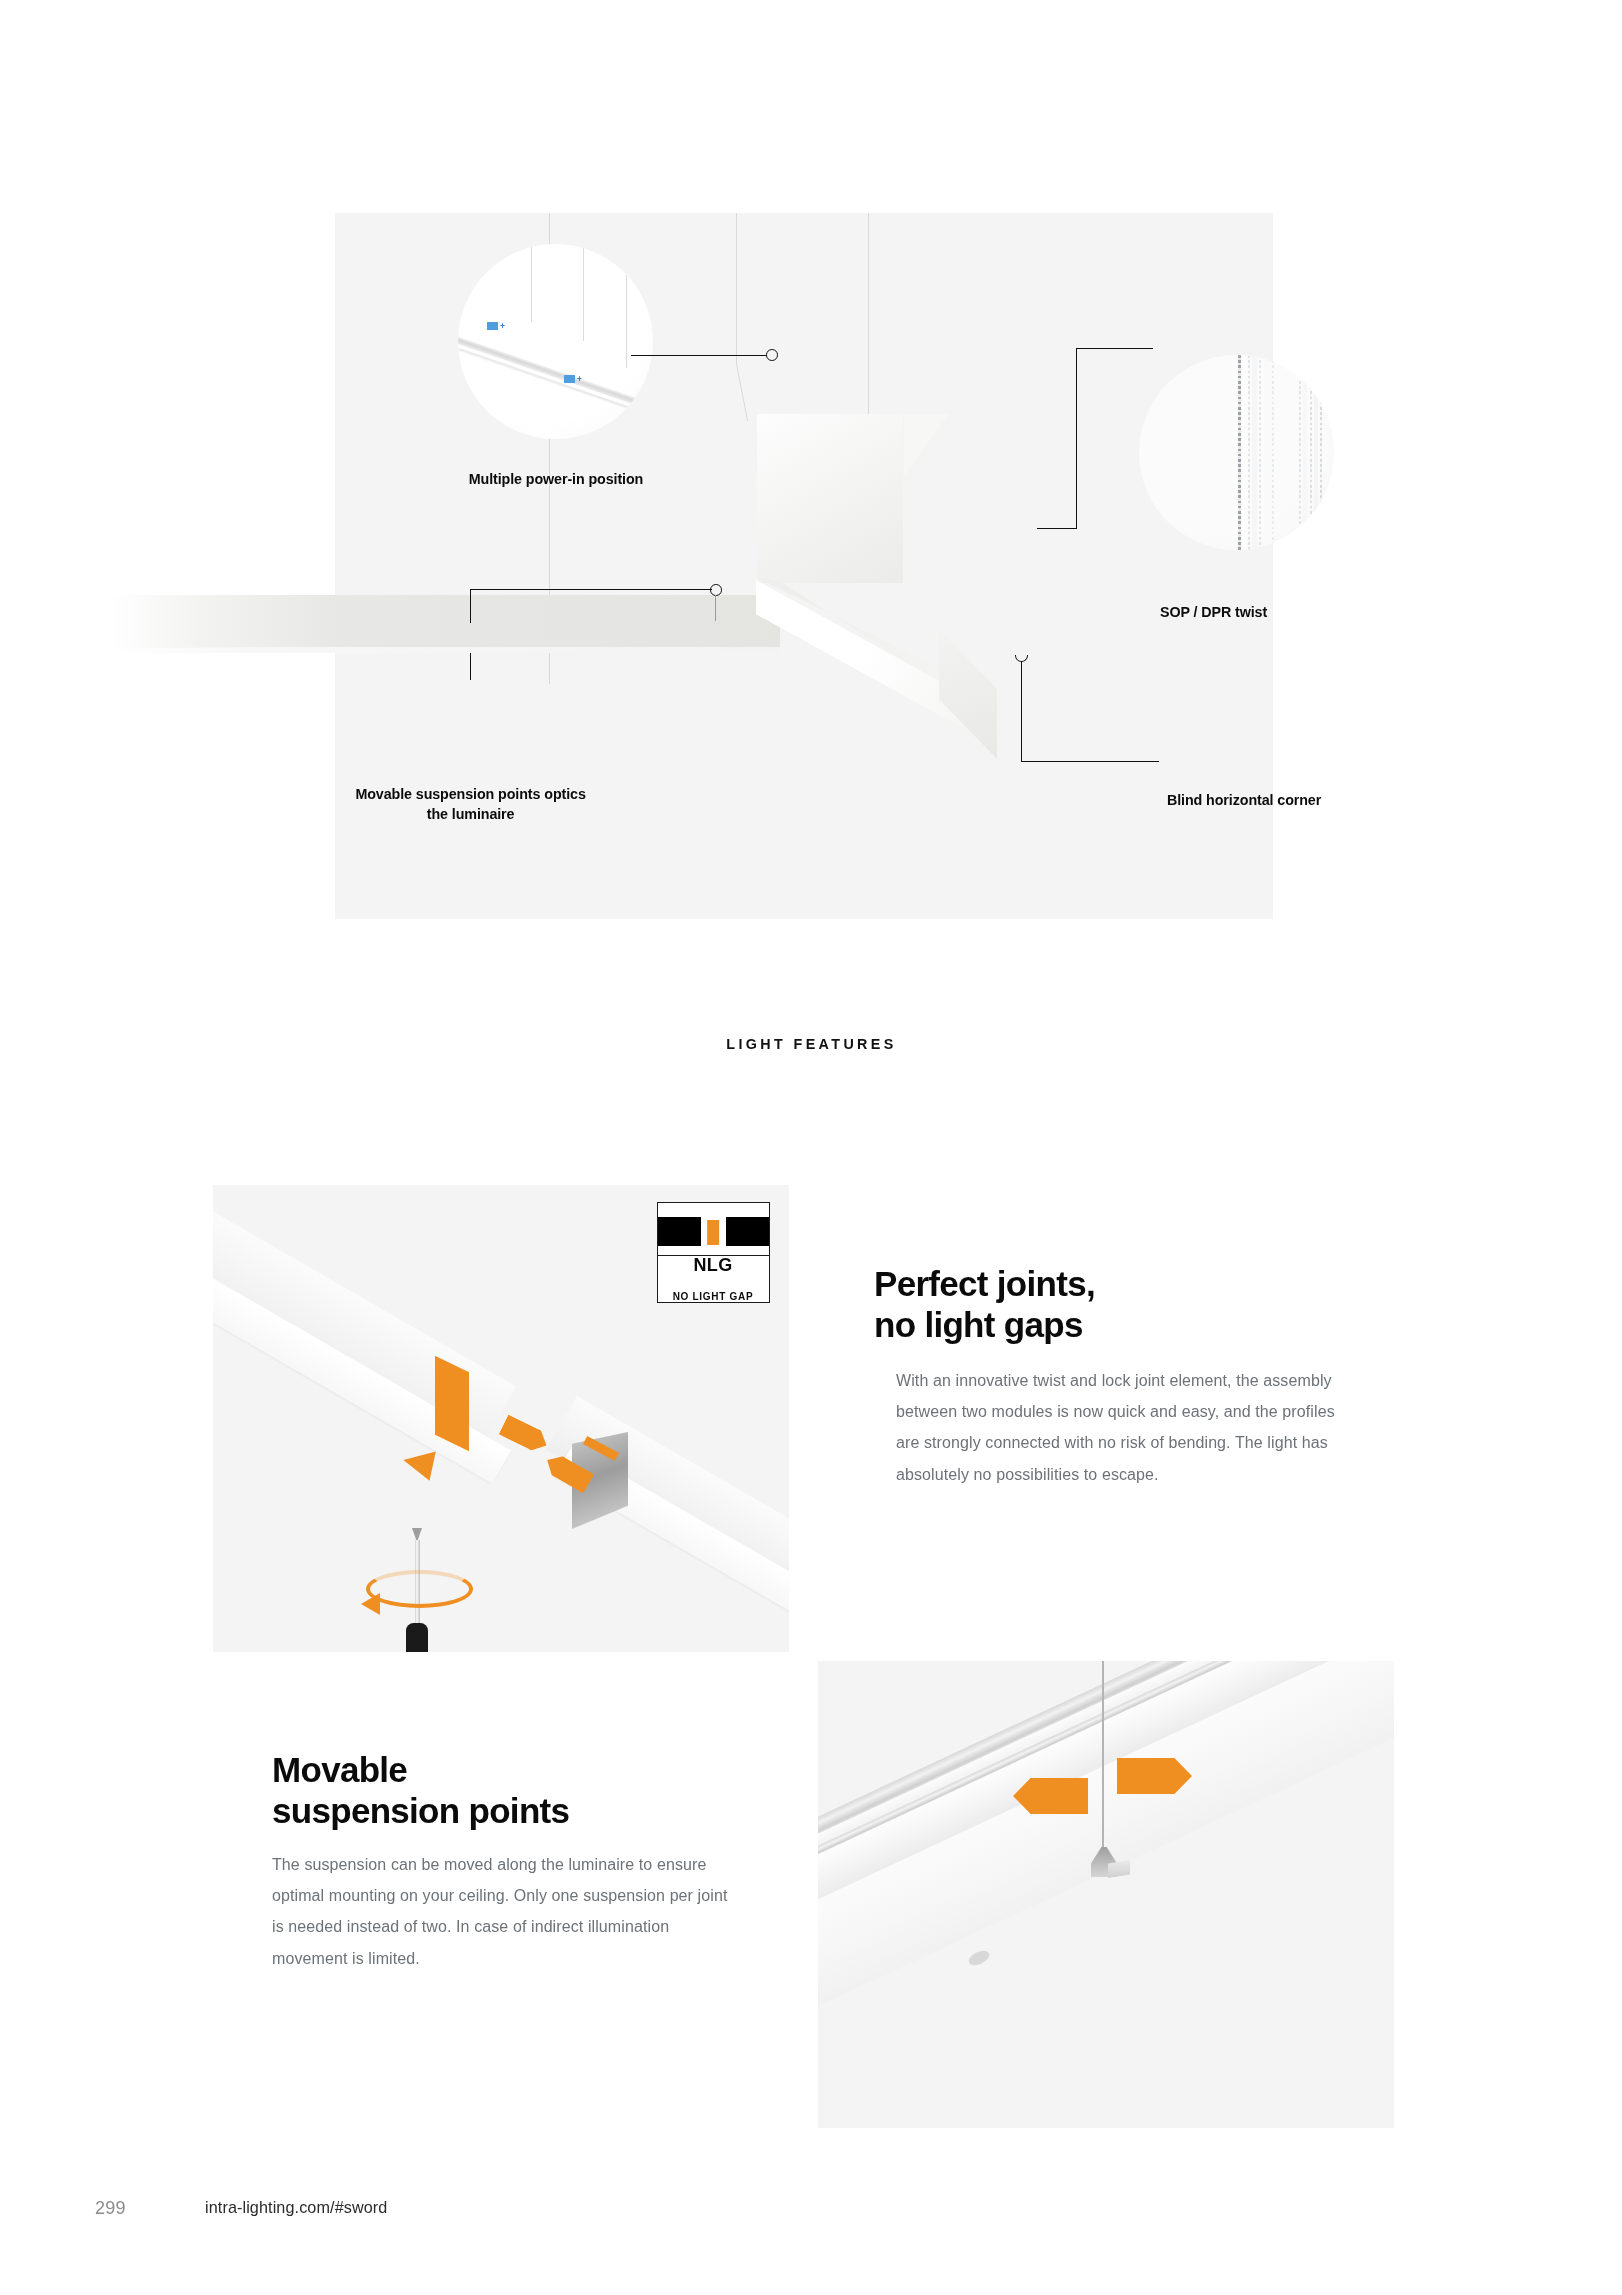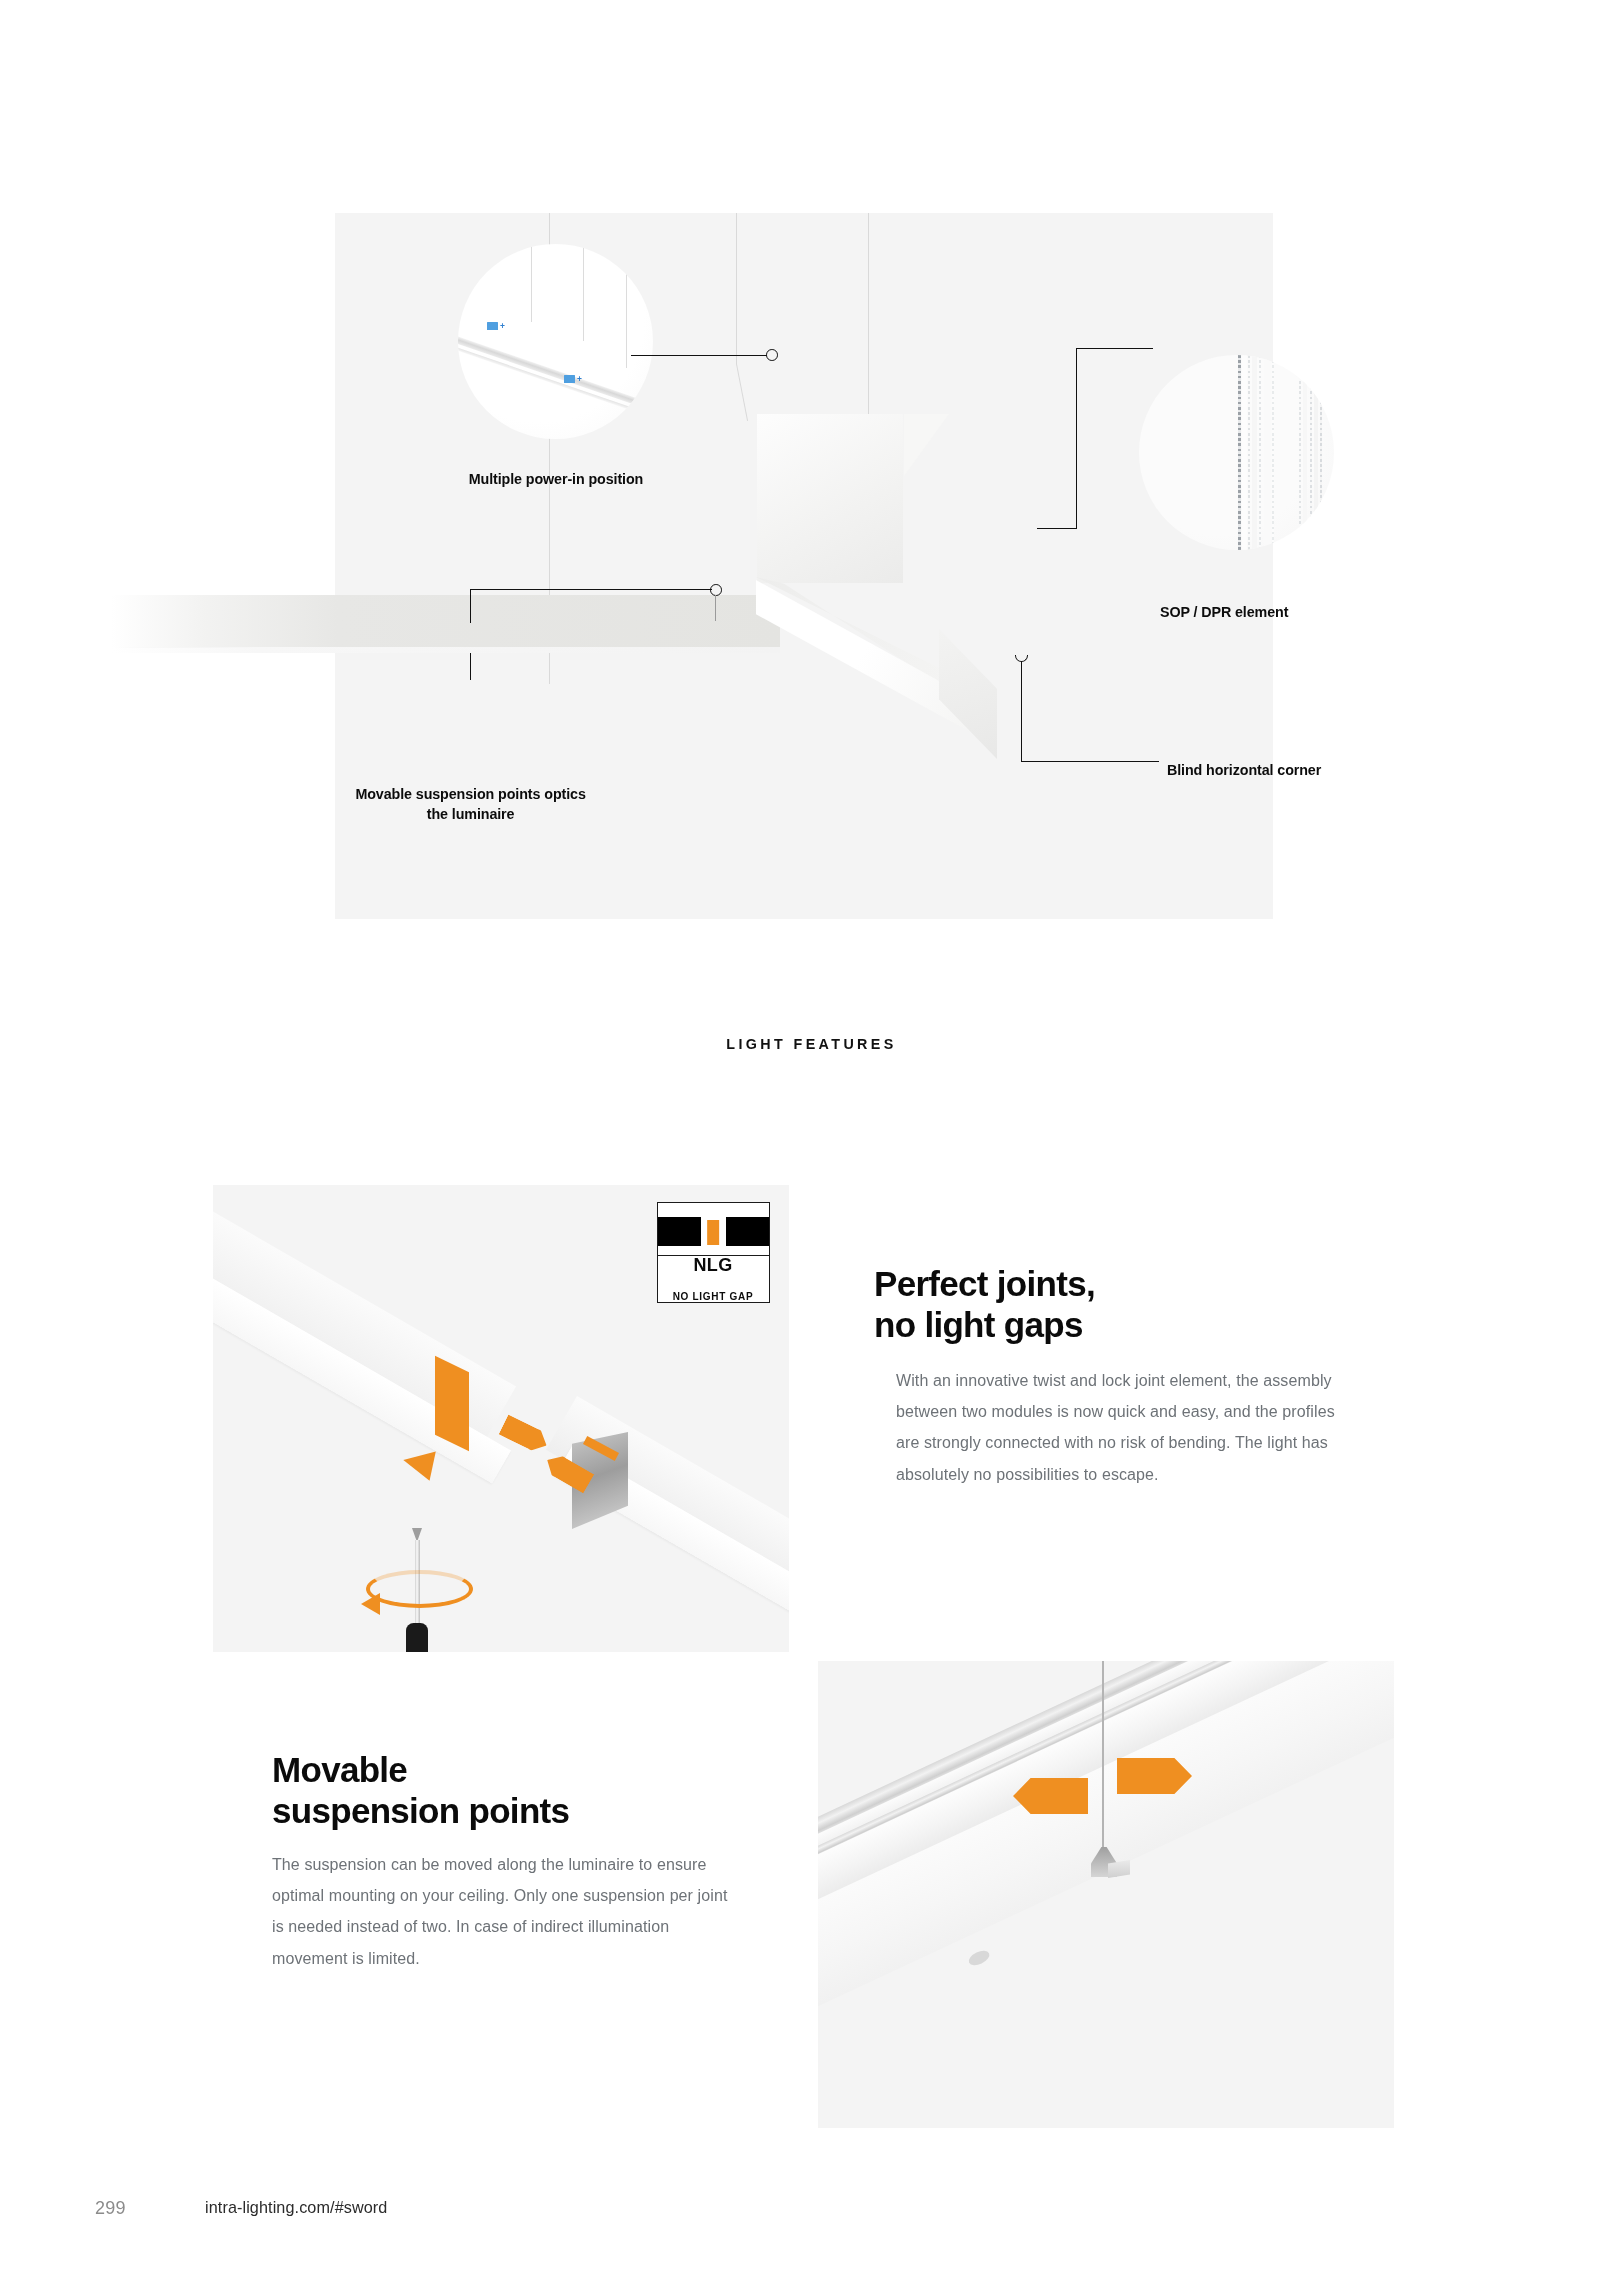--- a/index.html
+++ b/index.html
@@ -233,24 +233,24 @@
     <div class="ll llh" style="left:135px;top:376px;width:242px;"></div>
     <div class="ll llv" style="left:135px;top:376px;height:34px;"></div>
     <div class="ll llv" style="left:135px;top:440px;height:27px;"></div>
 
     <div class="halfdot" style="left:680px;top:442px;"></div>
     <div class="ll llv" style="left:686px;top:448px;height:101px;"></div>
     <div class="ll llh" style="left:686px;top:548px;width:138px;"></div>
 
     <div class="cap center" style="left:104px;top:257px;width:234px;">Multiple power-in
 position</div>
-    <div class="cap" style="left:825px;top:390px;width:260px;">SOP / DPR element</div>
+    <div class="cap" style="left:825px;top:390px;width:260px;">SOP / DPR twist</div>
     <div class="cap center" style="left:15.6px;top:572px;width:240px;">Movable suspension points
 optics the luminaire</div>
-    <div class="cap" style="left:832px;top:548px;width:195px;">Blind horizontal
+    <div class="cap" style="left:832px;top:578px;width:195px;">Blind horizontal
 corner</div>
   </div>
 
   <div class="features-head">LIGHT FEATURES</div>
 
   <div class="fimg" style="left:213px;top:1185px;width:576px;height:467px;">
 
     <div class="prof prof-top" style="left:-91px;top:-26px;width:455px;height:78px;transform:rotate(30deg);transform-origin:0 0;"></div>
     <div class="prof prof-face" style="left:-96px;top:38px;width:455px;height:38px;transform:rotate(30deg);transform-origin:0 0;box-shadow:0 1.3px 2.6px rgba(0,0,0,.05);"></div>
 

